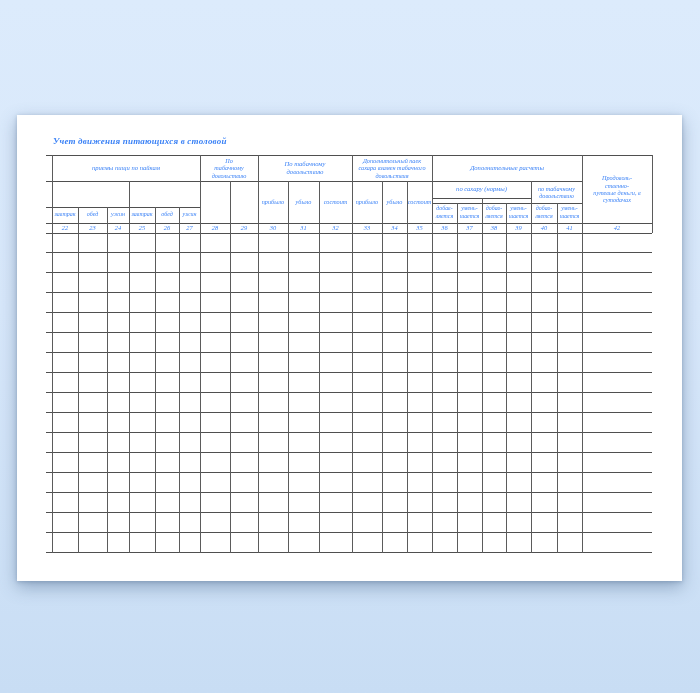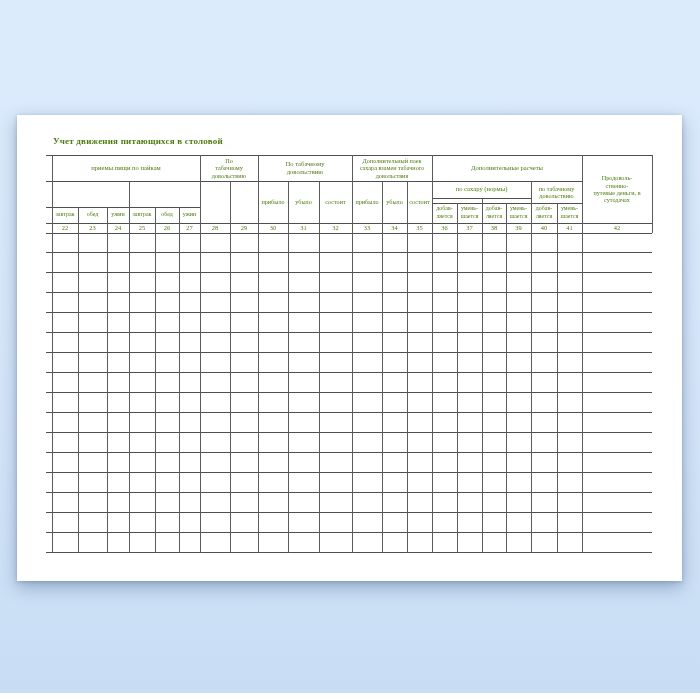--- a/index.html
+++ b/index.html
@@ -1,20 +1,21 @@
 <!DOCTYPE html>
 <html><head>
 <meta charset="utf-8">
 <style>
   html,body{margin:0;padding:0;}
   .stage{
     position:relative;width:700px;height:693px;overflow:hidden;
     background:linear-gradient(180deg,#dcebfc 0%,#d7e7fa 45%,#c8ddf4 100%);
     font-family:"Liberation Serif","DejaVu Serif",serif;
-    color:#4d7c0f;
+    color:#3b82f6;
+    font-style:italic;
   }
   .paper{
     position:absolute;left:17px;top:115px;width:665px;height:466px;
     background:#ffffff;
     box-shadow:0 6px 16px rgba(74,102,138,0.45), 0 1px 4px rgba(74,102,138,0.35);
   }
   .title{
     position:absolute;left:36px;top:21px;
     font-size:9px;font-weight:bold;letter-spacing:.2px;white-space:nowrap;
   }

